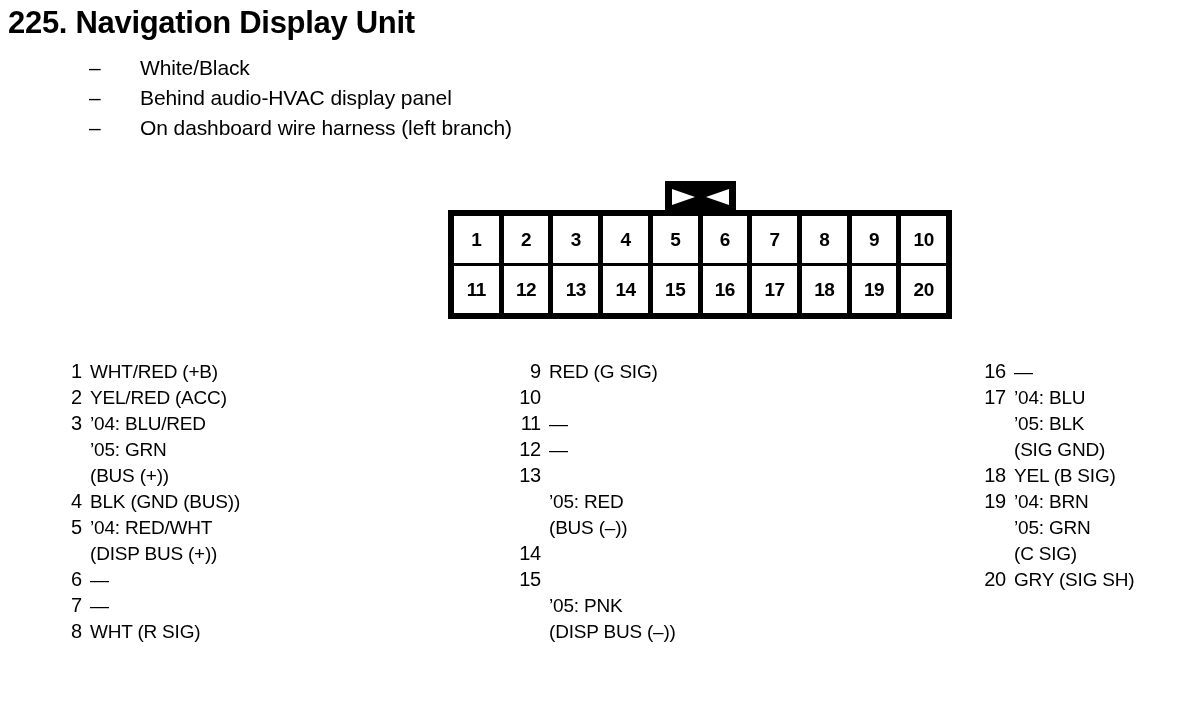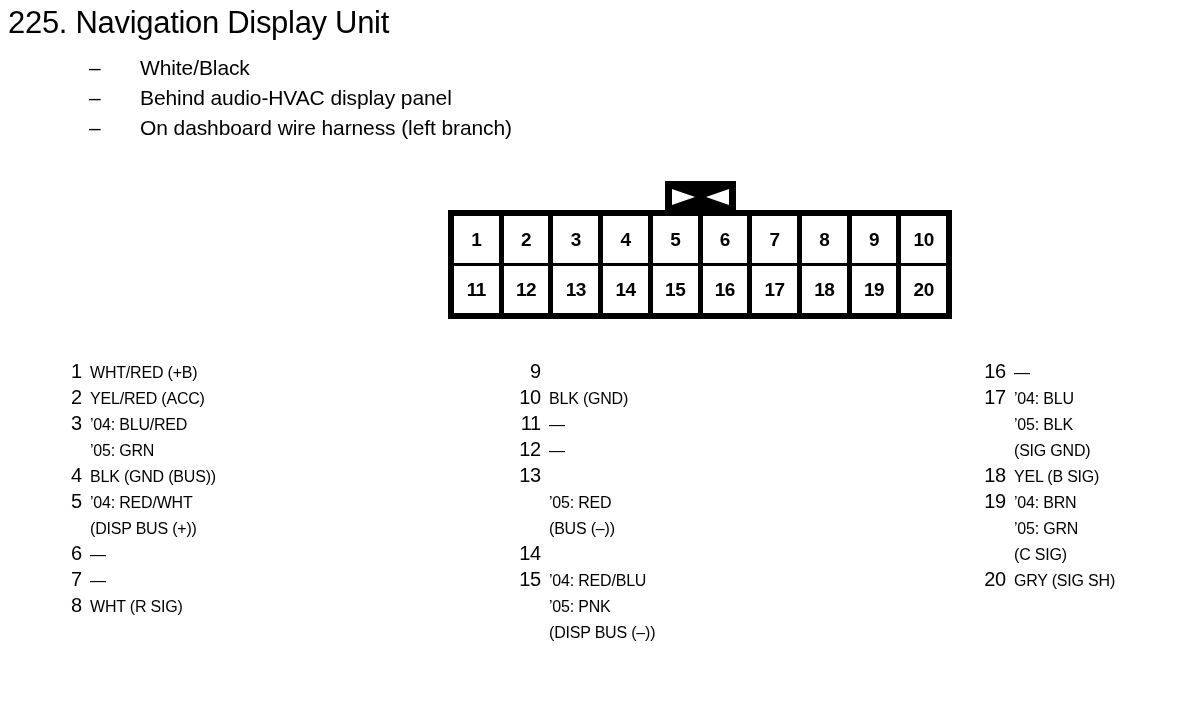--- a/index.html
+++ b/index.html
@@ -16,21 +16,21 @@
     color: #000000;
     -webkit-font-smoothing: none;
   }
 
   
   .title {
     position: absolute;
     left: 8px;
     top: 4px;
     font-size: 31px;
-    font-weight: normal;
+    font-weight: bold;
     letter-spacing: -0.3px;
     white-space: nowrap;
     line-height: 38px;
   }
 
   
   .bullets {
     position: absolute;
     left: 89px;
     top: 53px;
@@ -118,21 +118,21 @@
     text-align: right;
     font-size: 20px;
     line-height: 26px;
     letter-spacing: -0.2px;
     flex: 0 0 auto;
   }
   .c1 .pin-num { width: 22px; }
   .c2 .pin-num { width: 36px; }
   .c3 .pin-num { width: 30px; }
   .pin-label {
-    font-size: 16px;
+    font-size: 19px;
     line-height: 26px;
     letter-spacing: -0.2px;
     padding-left: 8px;
     flex: 1 1 auto;
   }
   .pin-line.cont .pin-num { visibility: hidden; }
 </style>
 </head>
 <body>
 
@@ -203,20 +203,24 @@
     </div>
     <div class="pin-entry">
       <div class="pin-line">
         <span class="pin-num">3</span>
         <span class="pin-label">’04: BLU/RED</span>
       </div>
       <div class="pin-line cont">
         <span class="pin-num">3</span>
         <span class="pin-label">’05: GRN</span>
       </div>
+      <div class="pin-line cont">
+        <span class="pin-num">3</span>
+        <span class="pin-label">(BUS (+))</span>
+      </div>
     </div>
     <div class="pin-entry">
       <div class="pin-line">
         <span class="pin-num">4</span>
         <span class="pin-label">BLK (GND (BUS))</span>
       </div>
     </div>
     <div class="pin-entry">
       <div class="pin-line">
         <span class="pin-num">5</span>
@@ -243,26 +247,26 @@
       <div class="pin-line">
         <span class="pin-num">8</span>
         <span class="pin-label">WHT (R SIG)</span>
       </div>
     </div>
   </div>
 <div class="pincol c2">
     <div class="pin-entry">
       <div class="pin-line">
         <span class="pin-num">9</span>
+        <span class="pin-label">RED (G SIG)</span>
       </div>
     </div>
     <div class="pin-entry">
       <div class="pin-line">
         <span class="pin-num">10</span>
-        <span class="pin-label">BLK (GND)</span>
       </div>
     </div>
     <div class="pin-entry">
       <div class="pin-line">
         <span class="pin-num">11</span>
         <span class="pin-label">—</span>
       </div>
     </div>
     <div class="pin-entry">
       <div class="pin-line">
@@ -284,21 +288,20 @@
       </div>
     </div>
     <div class="pin-entry">
       <div class="pin-line">
         <span class="pin-num">14</span>
       </div>
     </div>
     <div class="pin-entry">
       <div class="pin-line">
         <span class="pin-num">15</span>
-        <span class="pin-label">’04: RED/BLU</span>
       </div>
       <div class="pin-line cont">
         <span class="pin-num">15</span>
         <span class="pin-label">’05: PNK</span>
       </div>
       <div class="pin-line cont">
         <span class="pin-num">15</span>
         <span class="pin-label">(DISP BUS (–))</span>
       </div>
     </div>

